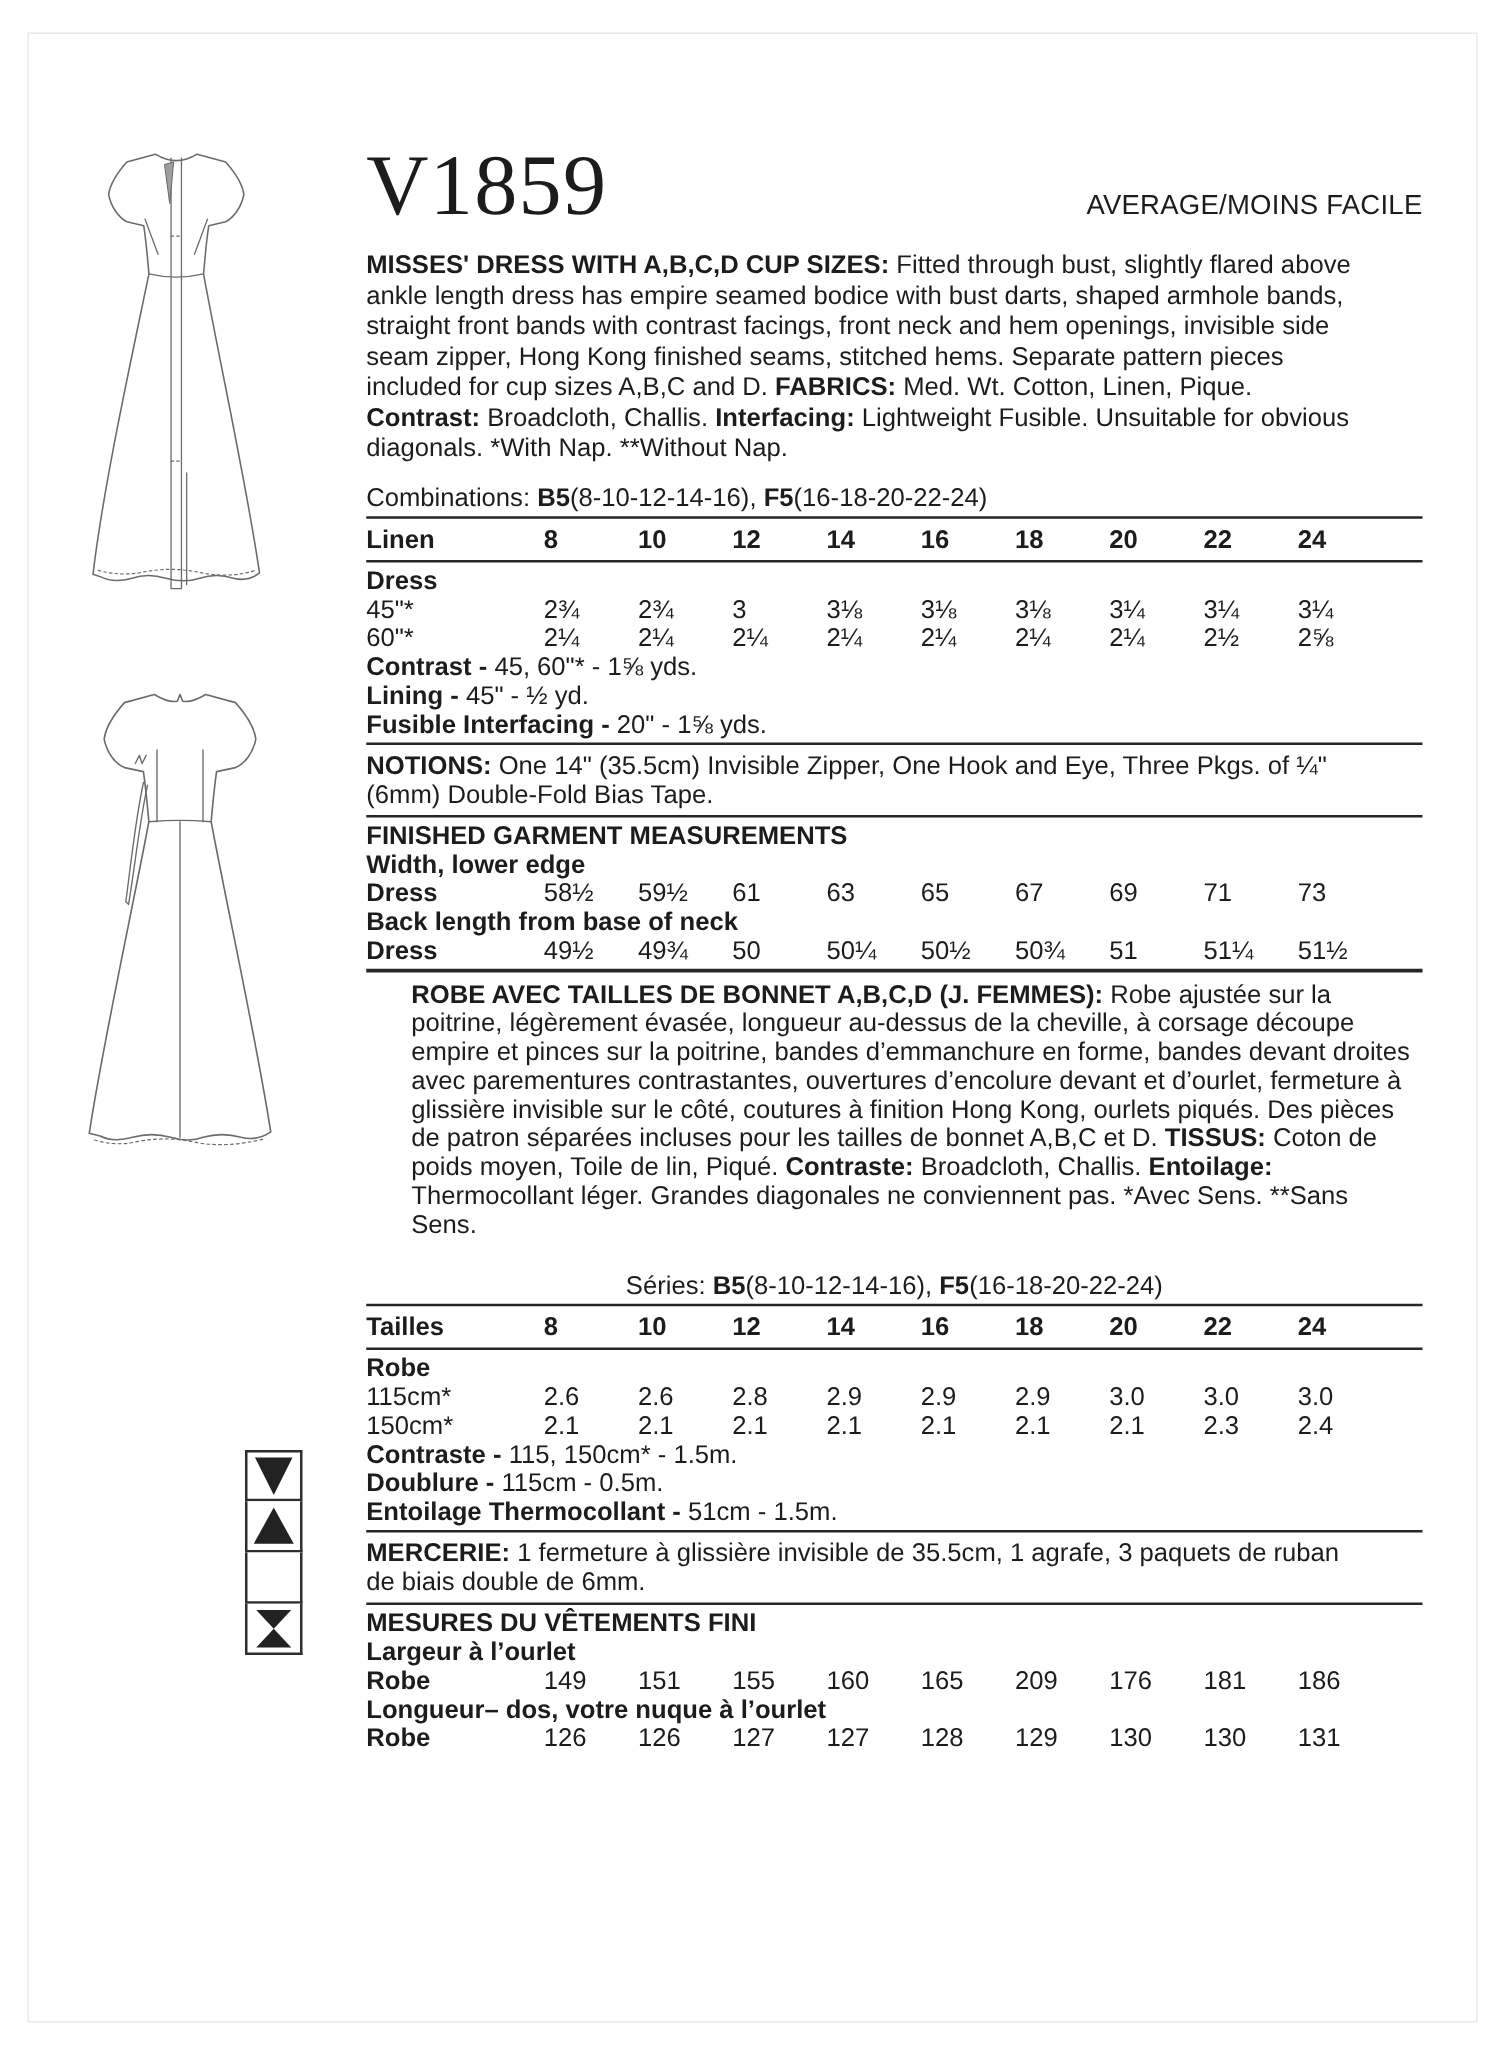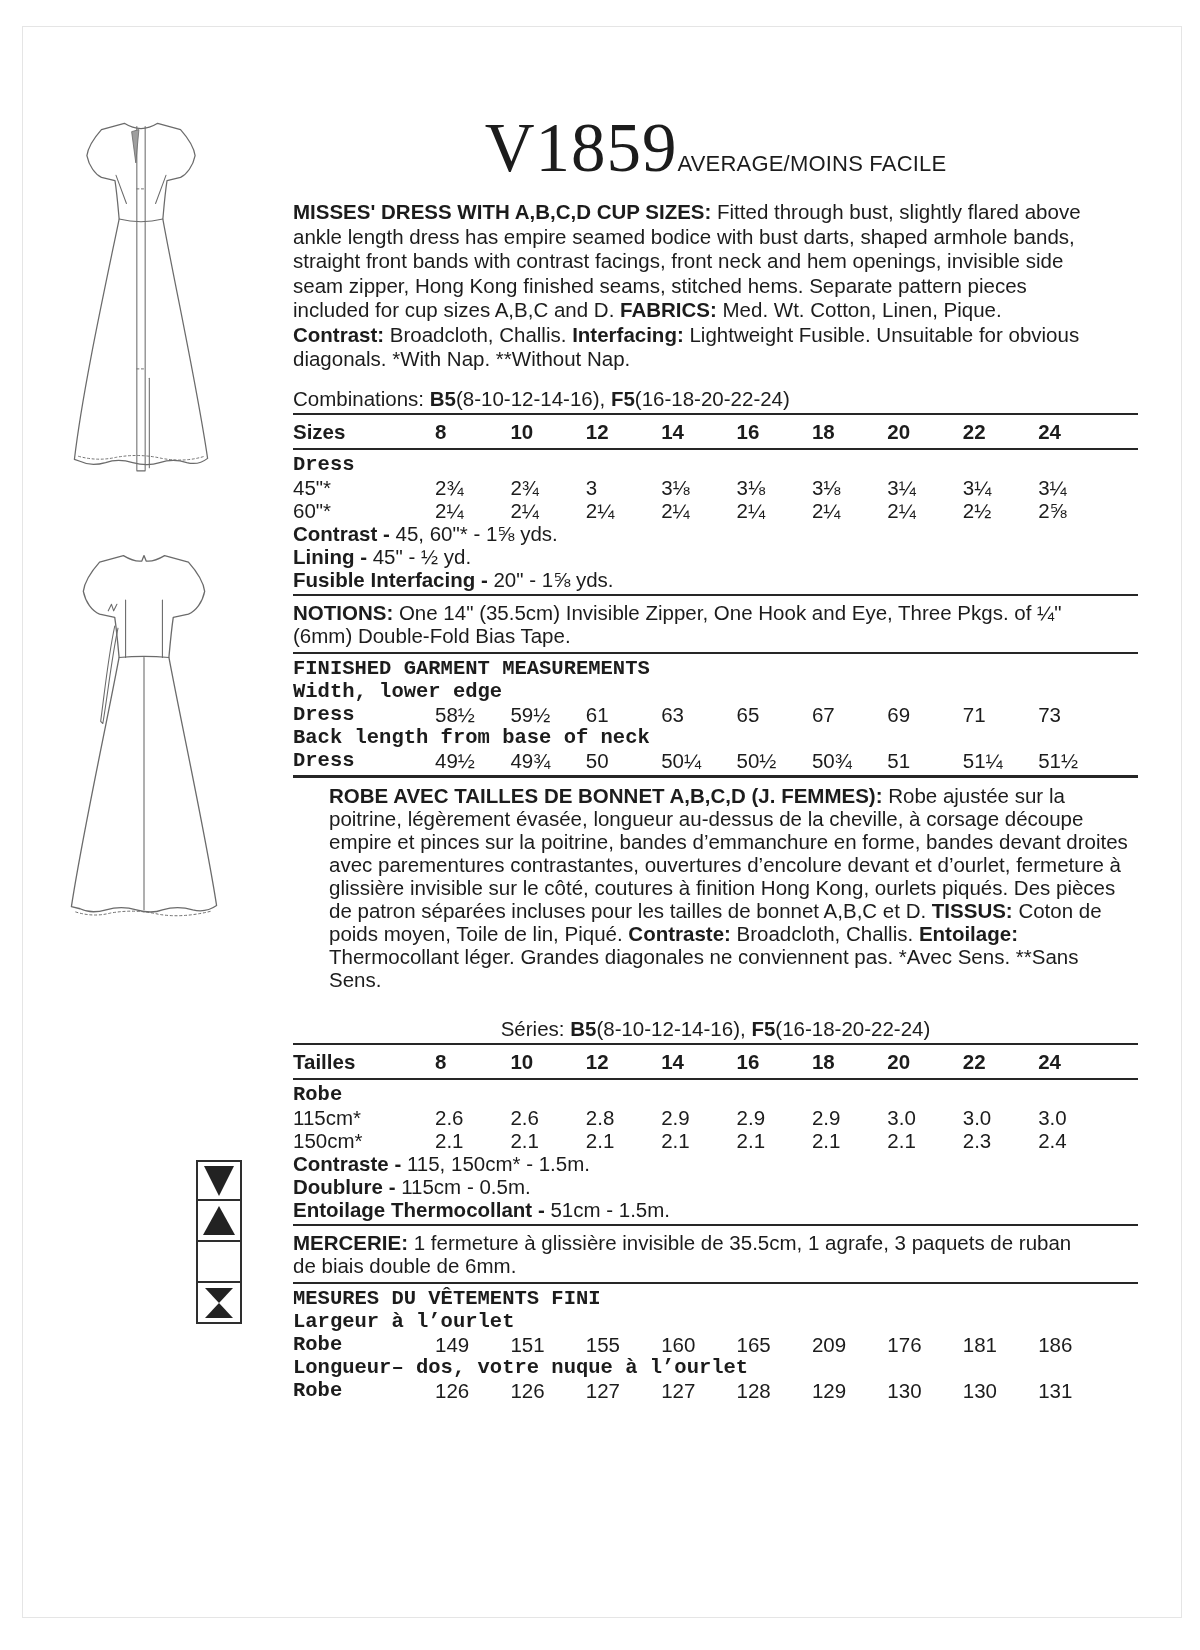--- a/index.html
+++ b/index.html
@@ -3,36 +3,36 @@
 <meta charset="utf-8">
 <style>
   html,body{margin:0;padding:0;background:#ffffff;}
   .page{position:relative;width:1200px;height:1650px;background:#ffffff;overflow:hidden;
         font-family:"Liberation Sans", sans-serif;color:#1c1c1c;}
   .frame{position:absolute;left:22px;top:26px;width:1158px;height:1590px;
          border:1px solid #e5e5e5;pointer-events:none;}
 
   
   .content{position:absolute;left:293px;top:110px;width:845px;font-size:20.5px;line-height:23px;}
-  .titlebar{display:flex;justify-content:center;align-items:baseline;margin-bottom:14px;}
+  .titlebar{display:flex;justify-content:space-between;align-items:baseline;margin-bottom:14px;}
   .pattern-no{font-family:"Liberation Serif", serif;font-weight:400;font-size:69px;line-height:76px;letter-spacing:1px;}
   .difficulty{font-size:22px;letter-spacing:.2px;}
   b{font-weight:700;}
   .para{width:802px;margin:0;}
   .para.en{line-height:24.5px;margin-bottom:15px;}
   .para.fr{line-height:23px;padding-top:3px;margin-left:36px;}
   .line{line-height:23px;}
   .hr{border-top:2px solid #262626;margin:3px 0 3px 0;}
   .hr.thick{border-top-width:3px;}
   .trow{display:flex;}
   .tlabel{flex:0 0 142px;}
   .cells{display:flex;flex:1 1 auto;}
   .tcell{flex:0 0 75.4px;}
   .thead{font-weight:700;padding:2px 0;}
-  .bold{font-weight:700;font-family:Liberation Mono, monospace;}
+  .bold{font-weight:700;}
   .sec{padding-top:2px;padding-bottom:2px;}
   .mt-series{margin-top:26px;text-align:center;}
 
   
   .front-svg{position:absolute;left:64px;top:116px;}
   .back-svg{position:absolute;left:54px;top:548px;}
   .lineart{stroke:#6b6b6b;fill:none;stroke-width:1.2;stroke-linejoin:round;stroke-linecap:round;}
   .thin{stroke-width:1;}
   .dash{stroke-dasharray:2,2.4;stroke-width:.9;}
 
@@ -98,21 +98,21 @@
       <div class="pattern-no">V1859</div>
       <div class="difficulty">AVERAGE/MOINS FACILE</div>
     </div>
 
     <p class="para en"><b>MISSES' DRESS WITH A,B,C,D CUP SIZES:</b><span> Fitted through bust, slightly flared above ankle length dress has empire seamed bodice with bust darts, shaped armhole bands, straight front bands with contrast facings, front neck and hem openings, invisible side seam zipper, Hong Kong finished seams, stitched hems. Separate pattern pieces included for cup sizes A,B,C and D. </span><b>FABRICS:</b><span> Med. Wt. Cotton, Linen, Pique. </span><b>Contrast:</b><span> Broadcloth, Challis. </span><b>Interfacing:</b><span> Lightweight Fusible. Unsuitable for obvious diagonals. *With Nap. **Without Nap.</span></p>
 
     <div class="line"><span>Combinations: </span><b>B5</b><span>(8-10-12-14-16), </span><b>F5</b><span>(16-18-20-22-24)</span></div>
 
     <div class="hr"></div>
     <div class="trow thead">
-      <span class="tlabel">Sizes</span>
+      <span class="tlabel">Linen</span>
       <span class="cells">
           <span class="tcell">8</span>
           <span class="tcell">10</span>
           <span class="tcell">12</span>
           <span class="tcell">14</span>
           <span class="tcell">16</span>
           <span class="tcell">18</span>
           <span class="tcell">20</span>
           <span class="tcell">22</span>
           <span class="tcell">24</span>

